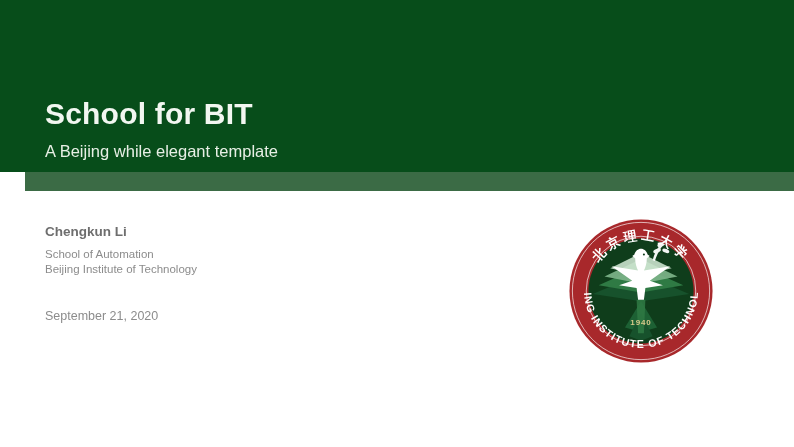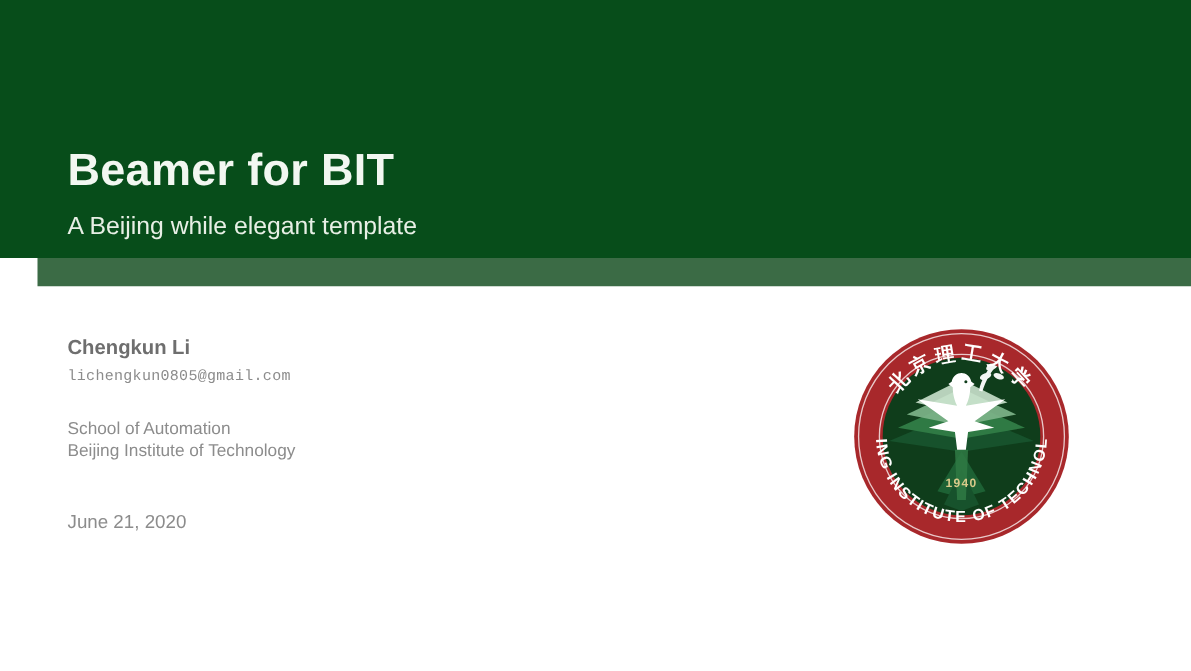--- a/index.html
+++ b/index.html
@@ -124,38 +124,37 @@
     height: 146px;
   }
   #logo-wrap svg { display: block; }
 </style>
 </head>
 <body>
 
 <div id="slide">
 
   <div id="header-band">
-    <div id="title-text">Beamer for BIT</div>
+    <div id="title-text">School for BIT</div>
     <div id="subtitle-text">A Beijing while elegant template</div>
   </div>
 
   <div id="accent-bar"></div>
 
   <div id="body-area">
 
     <div id="author-block">
       <div id="author-name">Chengkun Li</div>
-      <div id="author-email">lichengkun0805@gmail.com</div>
 
       <div id="institute-block">
         <div class="affiliation-line">School of Automation</div>
         <div class="affiliation-line">Beijing Institute of Technology</div>
       </div>
 
-      <div id="date-text">June 21, 2020</div>
+      <div id="date-text">September 21, 2020</div>
     </div>
 
     <div id="logo-wrap">
       <svg width="146" height="146" viewBox="0 0 200 200" xmlns="http://www.w3.org/2000/svg">
         <defs>
           <path id="arcBottom" d="M 22,100 A 78,78 0 0 0 178,100" fill="none"></path>
           <path id="arcTop" d="M 30,100 A 70,70 0 0 1 170,100" fill="none"></path>
           <clipPath id="innerClip">
             <circle cx="100" cy="100" r="72"></circle>
           </clipPath>

